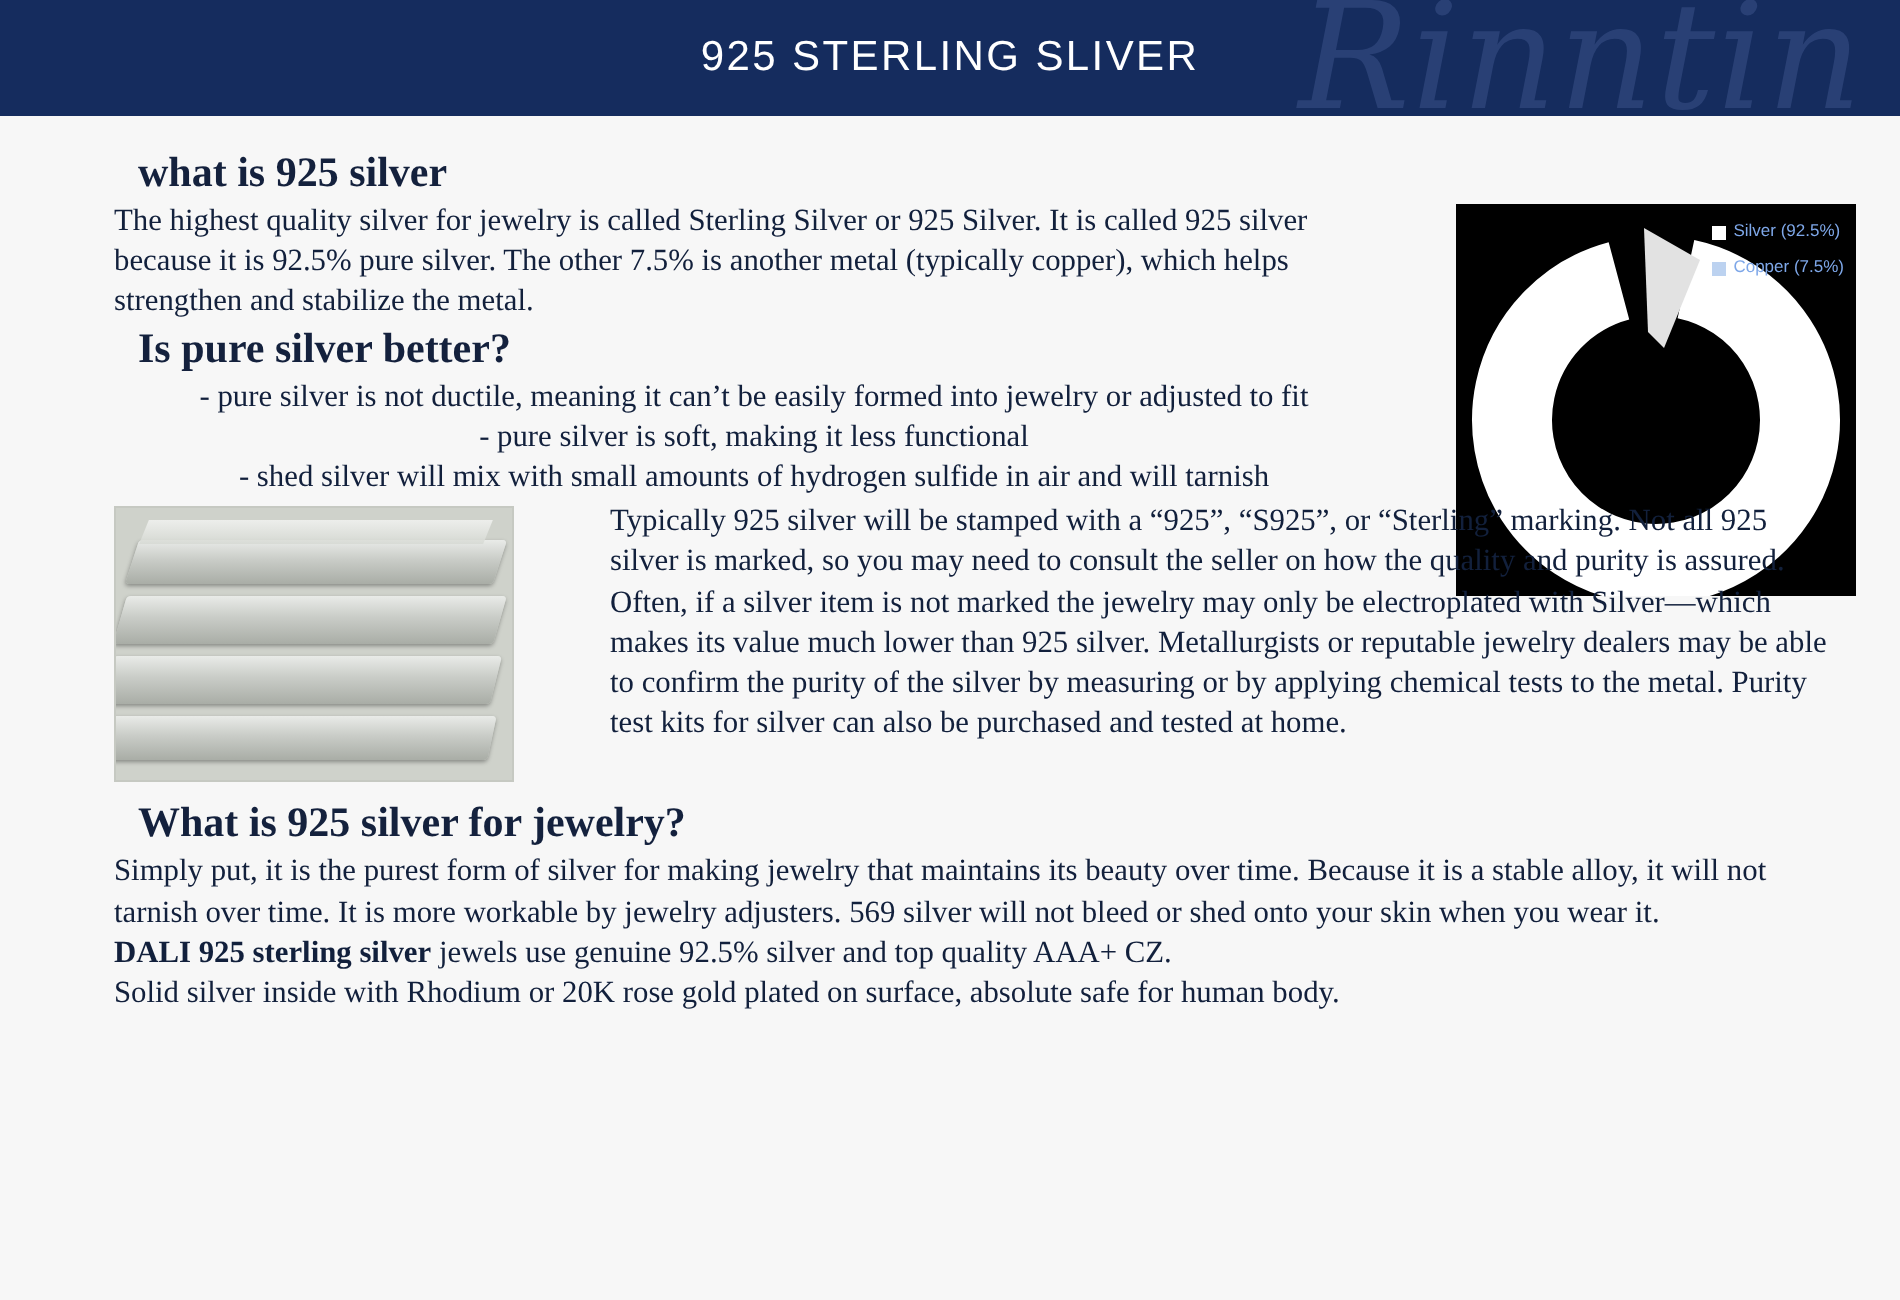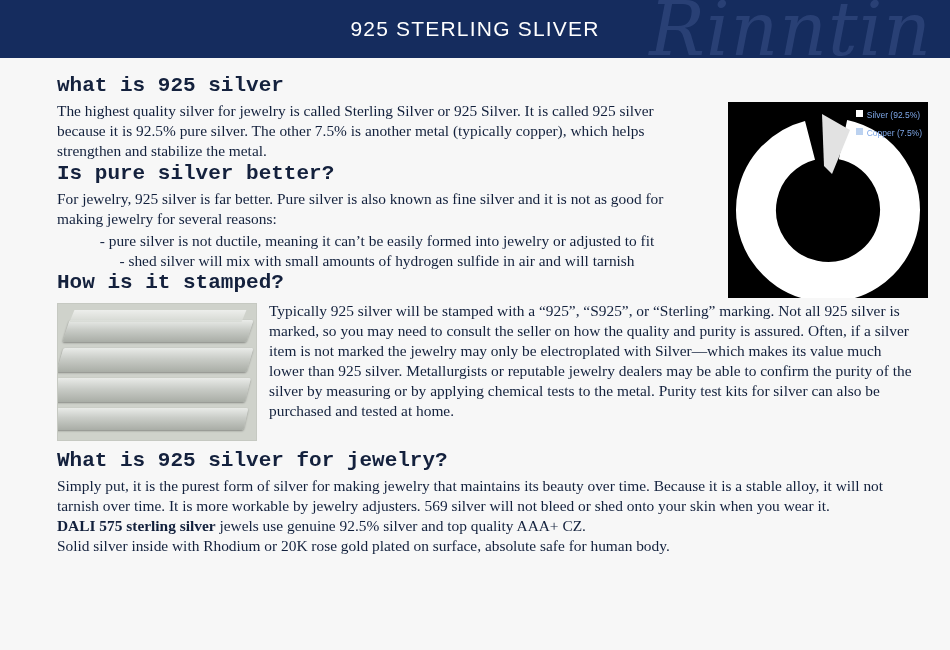--- a/index.html
+++ b/index.html
@@ -57,25 +57,25 @@
   
   .content {
     position: relative;
     width: 950px;
     height: 592px;
     background: #f7f7f7;
     box-sizing: border-box;
     padding: 16px 30px 10px 57px;
   }
   h2.sec-title {
-    font-family: Liberation Mono, monospace;
+    font-family: Liberation Serif, serif;
     font-weight: bold;
     font-size: 21px;
     color: #14213d;
-    margin: 0 0 3px 0;
+    margin: 0 0 3px 12px;
     line-height: 1.15;
   }
   p.body-text {
     font-family: "Liberation Serif", serif;
     font-size: 15.4px;
     color: #12203c;
     margin: 0;
     line-height: 1.31;
   }
   .tight { margin-bottom: 4px; }
@@ -97,36 +97,37 @@
   .legend {
     position: absolute;
     right: 6px;
     top: 8px;
     font-family: "Liberation Sans", sans-serif;
     font-size: 8.5px;
     color: #7ea7e8;
   }
   .legend-row {
     display: flex;
-    align-items: flex-start;
+    align-items: flex-end;
     margin-bottom: 8px;
     white-space: nowrap;
   }
   .legend-swatch {
     width: 7px;
     height: 7px;
     margin-right: 4px;
     display: inline-block;
   }
   .col-left { width: 640px; }
 
   
   .stamp-wrap {
     position: relative;
     min-height: 150px;
+    padding-left: 36px;
   }
   .ingot {
     position: absolute;
     left: 0;
     top: 4px;
     width: 200px;
     height: 138px;
     background: #cfd2cb;
     overflow: hidden;
     border: 1px solid #c6c9c2;
@@ -185,42 +186,41 @@
         </div>
       </div>
 
       <h2 class="sec-title">what is 925 silver</h2>
       <div class="col-left">
         <p class="body-text">The highest quality silver for jewelry is called Sterling Silver or 925 Silver. It is called 925 silver because it is 92.5% pure silver. The other 7.5% is another metal (typically copper), which helps strengthen and stabilize the metal.</p>
       </div>
 
       <h2 class="sec-title gap-top">Is pure silver better?</h2>
       <div class="col-left">
-        <p class="body-text tight">For jewelry, 925 silver is far better. Pure silver is also known as fine silver and it is not as good for making jewelry for several reasons:</p>
         <div class="indent-lines">
           <p class="body-text">- pure silver is not ductile, meaning it can’t be easily formed into jewelry or adjusted to fit</p>
+          <p class="body-text">- pure silver is soft, making it less functional</p>
           <p class="body-text">- shed silver will mix with small amounts of hydrogen sulfide in air and will tarnish</p>
         </div>
       </div>
     </div>
 
-    <h2 class="sec-title gap-top">How is it stamped?</h2>
     <div class="stamp-wrap">
       <div class="ingot">
         <div class="bar" style="left:8px; top:16px; width:184px; height:22px; transform:skewX(-18deg);"></div>
         <div class="bar" style="left:2px; top:44px; width:190px; height:24px; transform:skewX(-16deg);"></div>
         <div class="bar" style="left:-4px; top:74px; width:194px; height:24px; transform:skewX(-14deg);"></div>
         <div class="bar" style="left:-8px; top:104px; width:196px; height:22px; transform:skewX(-12deg);"></div>
         <div class="bar-top" style="left:14px; top:6px; width:172px; height:12px; transform:skewX(-22deg); opacity:.85;"></div>
       </div>
       <div class="stamp-text">
         <p class="body-text">Typically 925 silver will be stamped with a “925”, “S925”, or “Sterling” marking. Not all 925 silver is marked, so you may need to consult the seller on how the quality and purity is assured. Often, if a silver item is not marked the jewelry may only be electroplated with Silver—which makes its value much lower than 925 silver. Metallurgists or reputable jewelry dealers may be able to confirm the purity of the silver by measuring or by applying chemical tests to the metal. Purity test kits for silver can also be purchased and tested at home.</p>
       </div>
     </div>
 
     <h2 class="sec-title gap-top">What is 925 silver for jewelry?</h2>
     <p class="body-text">Simply put, it is the purest form of silver for making jewelry that maintains its beauty over time. Because it is a stable alloy, it will not tarnish over time. It is more workable by jewelry adjusters. 569 silver will not bleed or shed onto your skin when you wear it.</p>
 
-    <p class="body-text gap-top"><span style="font-weight:bold">DALI 575 sterling silver</span><span> jewels use genuine 92.5% silver and top quality AAA+ CZ.</span></p>
+    <p class="body-text gap-top"><span style="font-weight:bold">DALI 925 sterling silver</span><span> jewels use genuine 92.5% silver and top quality AAA+ CZ.</span></p>
     <p class="body-text gap-top">Solid silver inside with Rhodium or 20K rose gold plated on surface, absolute safe for human body.</p>
 
   </div>
 </div>
 
 </body></html>

